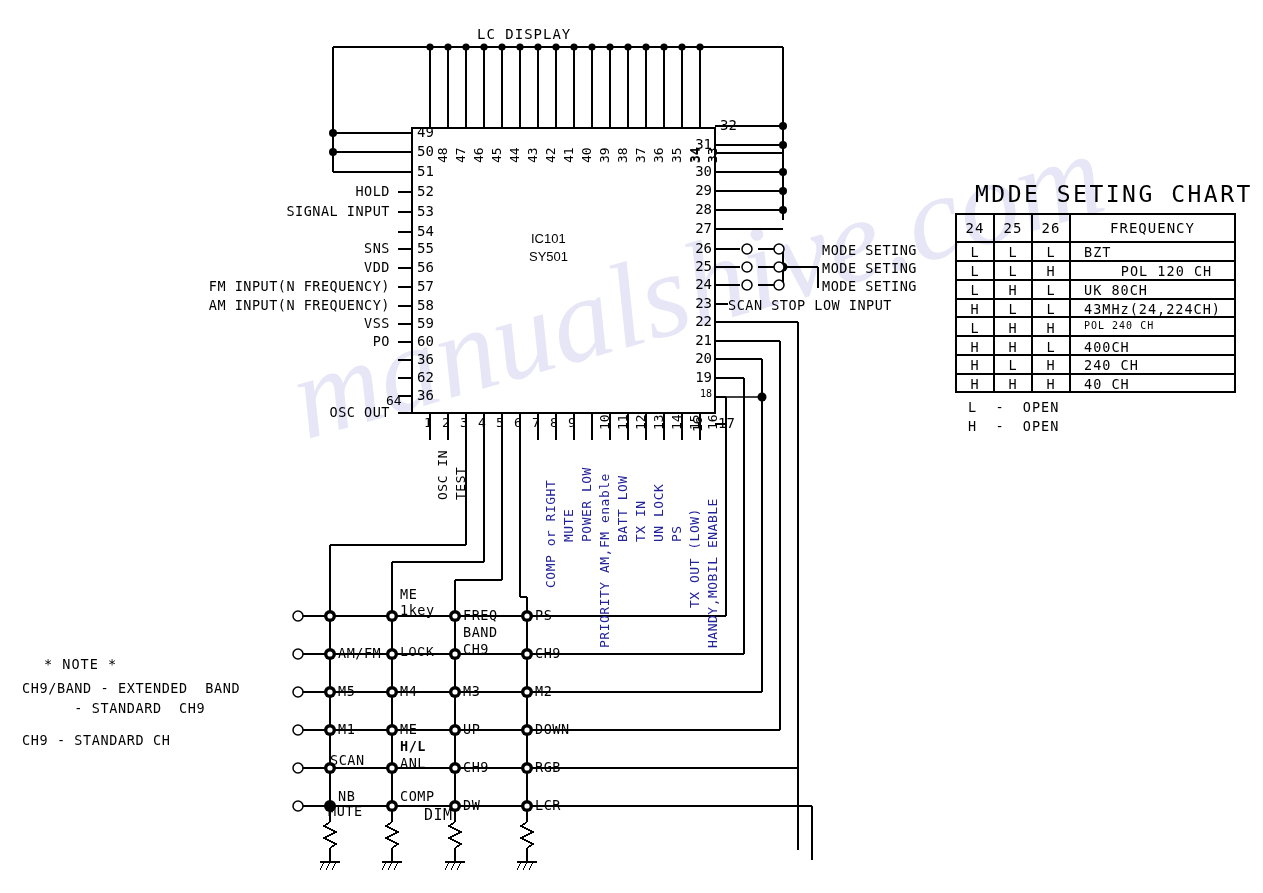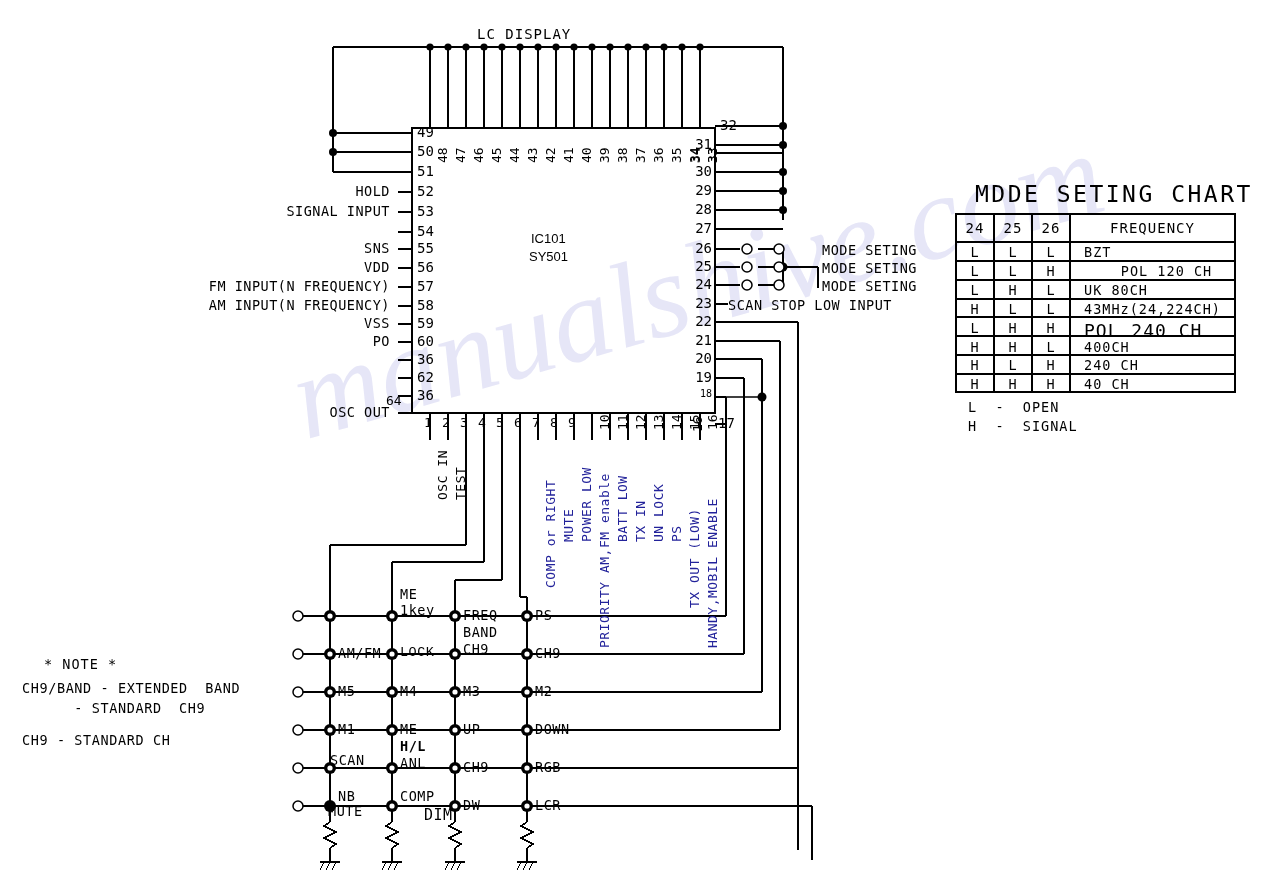--- a/index.html
+++ b/index.html
@@ -456,30 +456,30 @@
       <div class="lbl " style="left:994px;top:281.8px;width:38px;text-align:center;font-size:13.5px;letter-spacing:1px;">H</div>
       <div class="lbl " style="left:1032px;top:281.8px;width:38px;text-align:center;font-size:13.5px;letter-spacing:1px;">L</div>
       <div class="lbl " style="left:1084px;top:281.8px;width:165px;text-align:left;font-size:13.5px;letter-spacing:1px;">UK 80CH</div>
       <div class="lbl " style="left:956px;top:300.7px;width:38px;text-align:center;font-size:13.5px;letter-spacing:1px;">H</div>
       <div class="lbl " style="left:994px;top:300.7px;width:38px;text-align:center;font-size:13.5px;letter-spacing:1px;">L</div>
       <div class="lbl " style="left:1032px;top:300.7px;width:38px;text-align:center;font-size:13.5px;letter-spacing:1px;">L</div>
       <div class="lbl " style="left:1084px;top:300.7px;width:165px;text-align:left;font-size:13.5px;letter-spacing:1px;">43MHz(24,224CH)</div>
       <div class="lbl " style="left:956px;top:319.6px;width:38px;text-align:center;font-size:13.5px;letter-spacing:1px;">L</div>
       <div class="lbl " style="left:994px;top:319.6px;width:38px;text-align:center;font-size:13.5px;letter-spacing:1px;">H</div>
       <div class="lbl " style="left:1032px;top:319.6px;width:38px;text-align:center;font-size:13.5px;letter-spacing:1px;">H</div>
-      <div class="lbl " style="left:1084px;top:319.6px;width:165px;text-align:left;font-size:18px;letter-spacing:1px;">POL 240 CH</div>
+      <div class="lbl " style="left:1084px;top:319.6px;width:165px;text-align:left;font-size:10px;letter-spacing:1px;">POL 240 CH</div>
       <div class="lbl " style="left:956px;top:338.5px;width:38px;text-align:center;font-size:13.5px;letter-spacing:1px;">H</div>
       <div class="lbl " style="left:994px;top:338.5px;width:38px;text-align:center;font-size:13.5px;letter-spacing:1px;">H</div>
       <div class="lbl " style="left:1032px;top:338.5px;width:38px;text-align:center;font-size:13.5px;letter-spacing:1px;">L</div>
       <div class="lbl " style="left:1084px;top:338.5px;width:165px;text-align:left;font-size:13.5px;letter-spacing:1px;">400CH</div>
       <div class="lbl " style="left:956px;top:357.4px;width:38px;text-align:center;font-size:13.5px;letter-spacing:1px;">H</div>
       <div class="lbl " style="left:994px;top:357.4px;width:38px;text-align:center;font-size:13.5px;letter-spacing:1px;">L</div>
       <div class="lbl " style="left:1032px;top:357.4px;width:38px;text-align:center;font-size:13.5px;letter-spacing:1px;">H</div>
       <div class="lbl " style="left:1084px;top:357.4px;width:165px;text-align:left;font-size:13.5px;letter-spacing:1px;">240 CH</div>
       <div class="lbl " style="left:956px;top:376.29999999999995px;width:38px;text-align:center;font-size:13.5px;letter-spacing:1px;">H</div>
       <div class="lbl " style="left:994px;top:376.29999999999995px;width:38px;text-align:center;font-size:13.5px;letter-spacing:1px;">H</div>
       <div class="lbl " style="left:1032px;top:376.29999999999995px;width:38px;text-align:center;font-size:13.5px;letter-spacing:1px;">H</div>
       <div class="lbl " style="left:1084px;top:376.29999999999995px;width:165px;text-align:left;font-size:13.5px;letter-spacing:1px;">40 CH</div>
     </div>
   <div class="lbl" style="left:968px;top:399px;font-size:13.5px;letter-spacing:1px;">L  -  OPEN</div>
-  <div class="lbl" style="left:968px;top:418px;font-size:13.5px;letter-spacing:1px;">H  -  SIGNAL</div>
+  <div class="lbl" style="left:968px;top:418px;font-size:13.5px;letter-spacing:1px;">H  -  OPEN</div>
 
 </div>
 
 </body></html>

